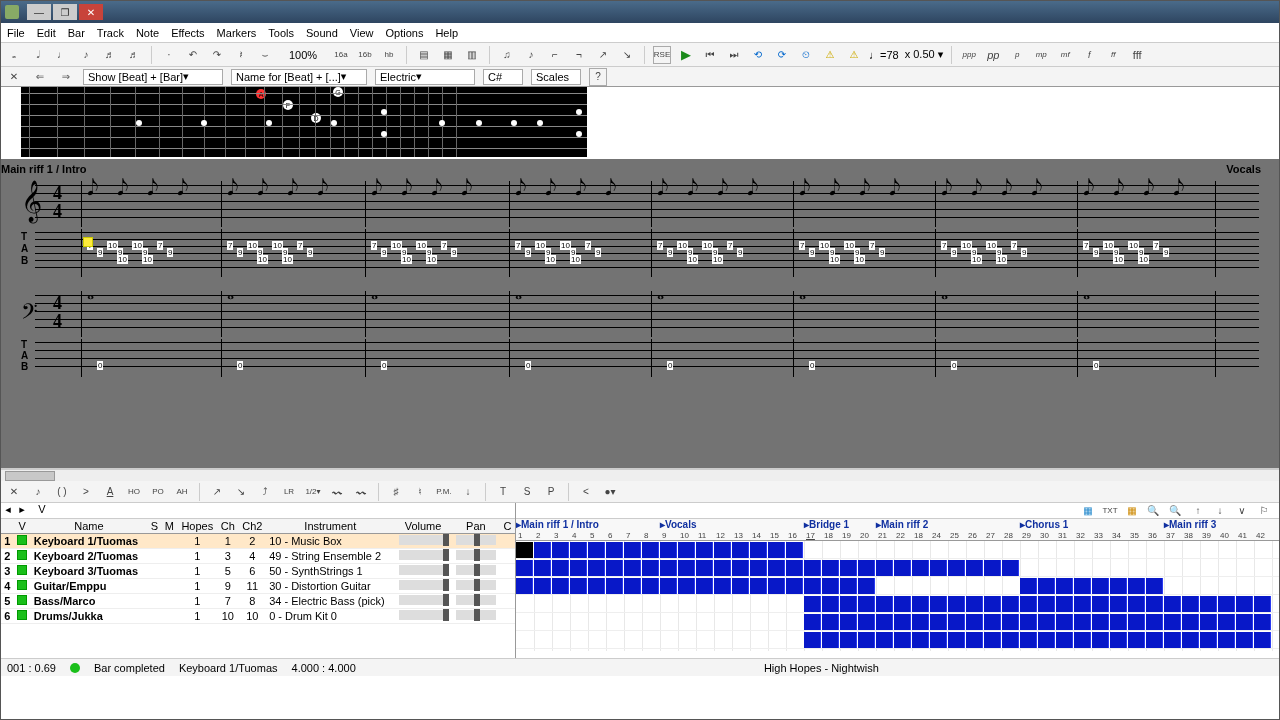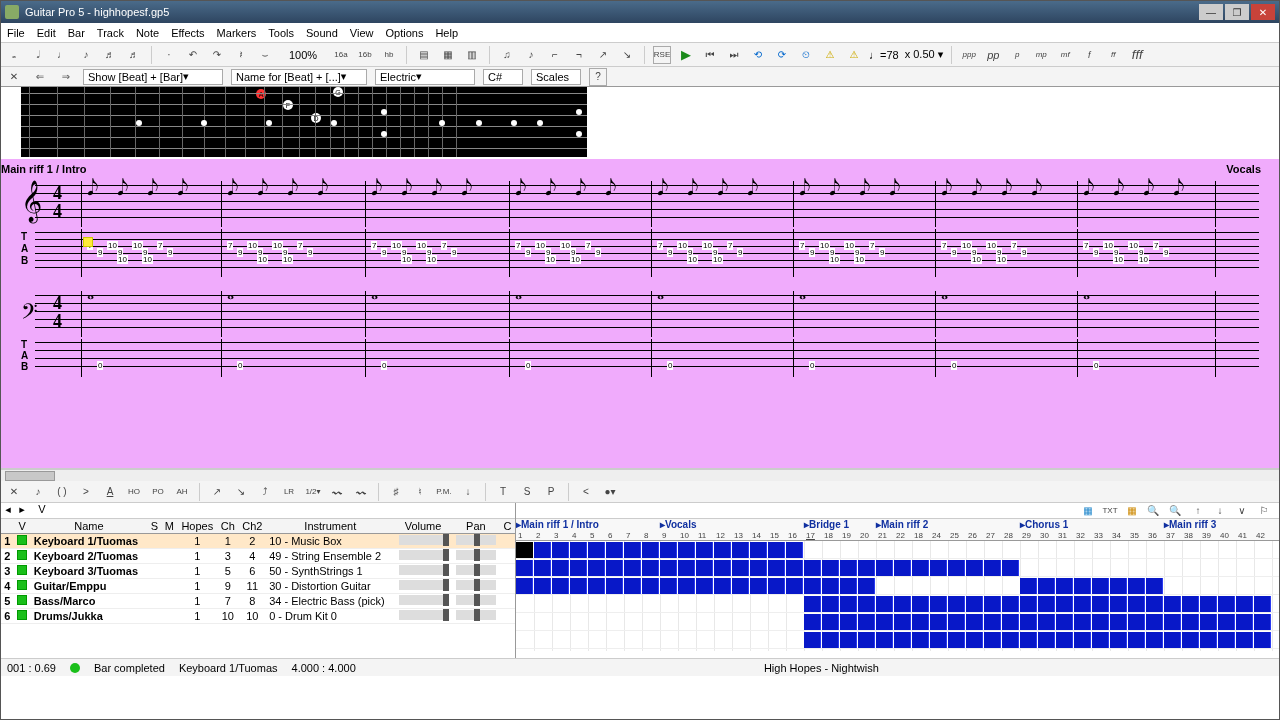--- a/index.html
+++ b/index.html
@@ -19,21 +19,21 @@
 .zoom { width: 46px; font-size: 11px; text-align: center; }
 .playbtn { color: #1a8a1a; font-size: 13px; }
 .tempo { font-size: 11px; }
 .toolbar2 { height: 20px; background: #f4f4f4; border-bottom: 1px solid #999; display: flex; align-items: center; padding: 0 4px; gap: 8px; font-size: 11px; }
 .toolbar2 .combo { border: 1px solid #aaa; background:#fff; padding: 0 4px; height: 16px; display: inline-flex; align-items: center; }
 .fretboard { height: 70px; background: #000; margin: 0 0 2px 20px; width: 566px; position: relative; }
 .fret-string { position: absolute; left: 0; right: 0; height: 1px; background: #888; }
 .fret-line { position: absolute; top: 0; bottom: 0; width: 1px; background: #666; }
 .fret-dot { position: absolute; width: 6px; height: 6px; background: #fff; border-radius: 50%; }
 .fret-mark { position:absolute; width:10px; height:10px; border-radius:50%; font-size:7px; display:flex; align-items:center; justify-content:center; color:#000; }
-.score-area { height: 310px; background: #f0abfc; overflow: auto; border-bottom: 1px solid #ccc; position: relative; padding: 4px 16px 0 20px; text-decoration: underline; }
+.score-area { height: 310px; background: #737373; overflow: auto; border-bottom: 1px solid #ccc; position: relative; padding: 4px 16px 0 20px; text-decoration: underline; }
 .section-label { font-size: 11px; font-weight: bold; position: absolute; }
 .staff { height: 46px; position: relative; margin: 6px 0 2px 0; }
 .staff-line { position: absolute; left: 14px; right: 4px; height: 1px; background: #000; }
 .clef { position: absolute; left: 0; font-size: 36px; line-height: 40px; font-family: serif; }
 .timesig { position:absolute; left:32px; font-family:serif; font-size:18px; font-weight:bold; }
 .barline { position:absolute; top:0; bottom:0; width:1px; background:#000; }
 .tab { height: 48px; position: relative; margin: 0 0 8px 0; }
 .tab-line { position: absolute; left: 14px; right: 4px; height: 1px; background: #000; }
 .tab-label { position: absolute; left: 0; font-weight: bold; font-size: 10px; }
 .tabnum { position:absolute; font-size:8px; background:#fff; padding:0 1px; }
@@ -67,21 +67,20 @@
 .tl-col { position:absolute; top:0; bottom:0; width:1px; background:#e8e8e8; }
 .statusbar { height: 18px; background: #f4f4f4; border-top: 1px solid #ccc; display: flex; align-items: center; padding: 0 6px; gap: 14px; font-size: 11px; }
 .statusbar .dot { width:10px; height:10px; background:#1abf1a; border-radius:50%; }
 .note-glyph { position:absolute; font-family:serif; }
 </style>
 </head>
 <body>
 
 <div class="titlebar">
   <div class="icon"></div>
-  <div class="title">Guitar Pro 5 - highhopesf.gp5</div>
   <div class="btn min">—</div>
   <div class="btn max">❐</div>
   <div class="btn close">✕</div>
 </div>
 
 <div class="menubar" id="menubar">
     <span>File</span>
     <span>Edit</span>
     <span>Bar</span>
     <span>Track</span>
@@ -136,21 +135,21 @@
   <span class="tempo"><span>♩=</span><span>78</span></span>
   <span class="tempo"><span>x 0.50</span> <span>▾</span></span>
   <span class="sep"></span>
   <span class="tbtn" style="font-size:8px;font-style:italic">ppp</span>
   <span class="tbtn" style="font-size:11px;font-style:italic">pp</span>
   <span class="tbtn" style="font-size:8px;font-style:italic">p</span>
   <span class="tbtn" style="font-size:8px;font-style:italic">mp</span>
   <span class="tbtn" style="font-size:8px;font-style:italic">mf</span>
   <span class="tbtn" style="font-size:9px;font-style:italic">f</span>
   <span class="tbtn" style="font-size:8px;font-style:italic">ff</span>
-  <span class="tbtn" style="font-size:13px;font-style:italic">fff</span>
+  <span class="tbtn" style="font-size:11px;">fff</span>
 </div>
 
 <div class="toolbar2">
   <span class="tbtn">✕</span>
   <span class="tbtn">⇐</span>
   <span class="tbtn">⇒</span>
   <span class="combo" style="width:140px"><span>Show [Beat] + [Bar]</span> ▾</span>
   <span class="combo" style="width:136px"><span>Name for [Beat] + [...]</span> ▾</span>
   <span class="combo" style="width:100px"><span>Electric</span> ▾</span>
   <span class="combo" style="width:40px">

